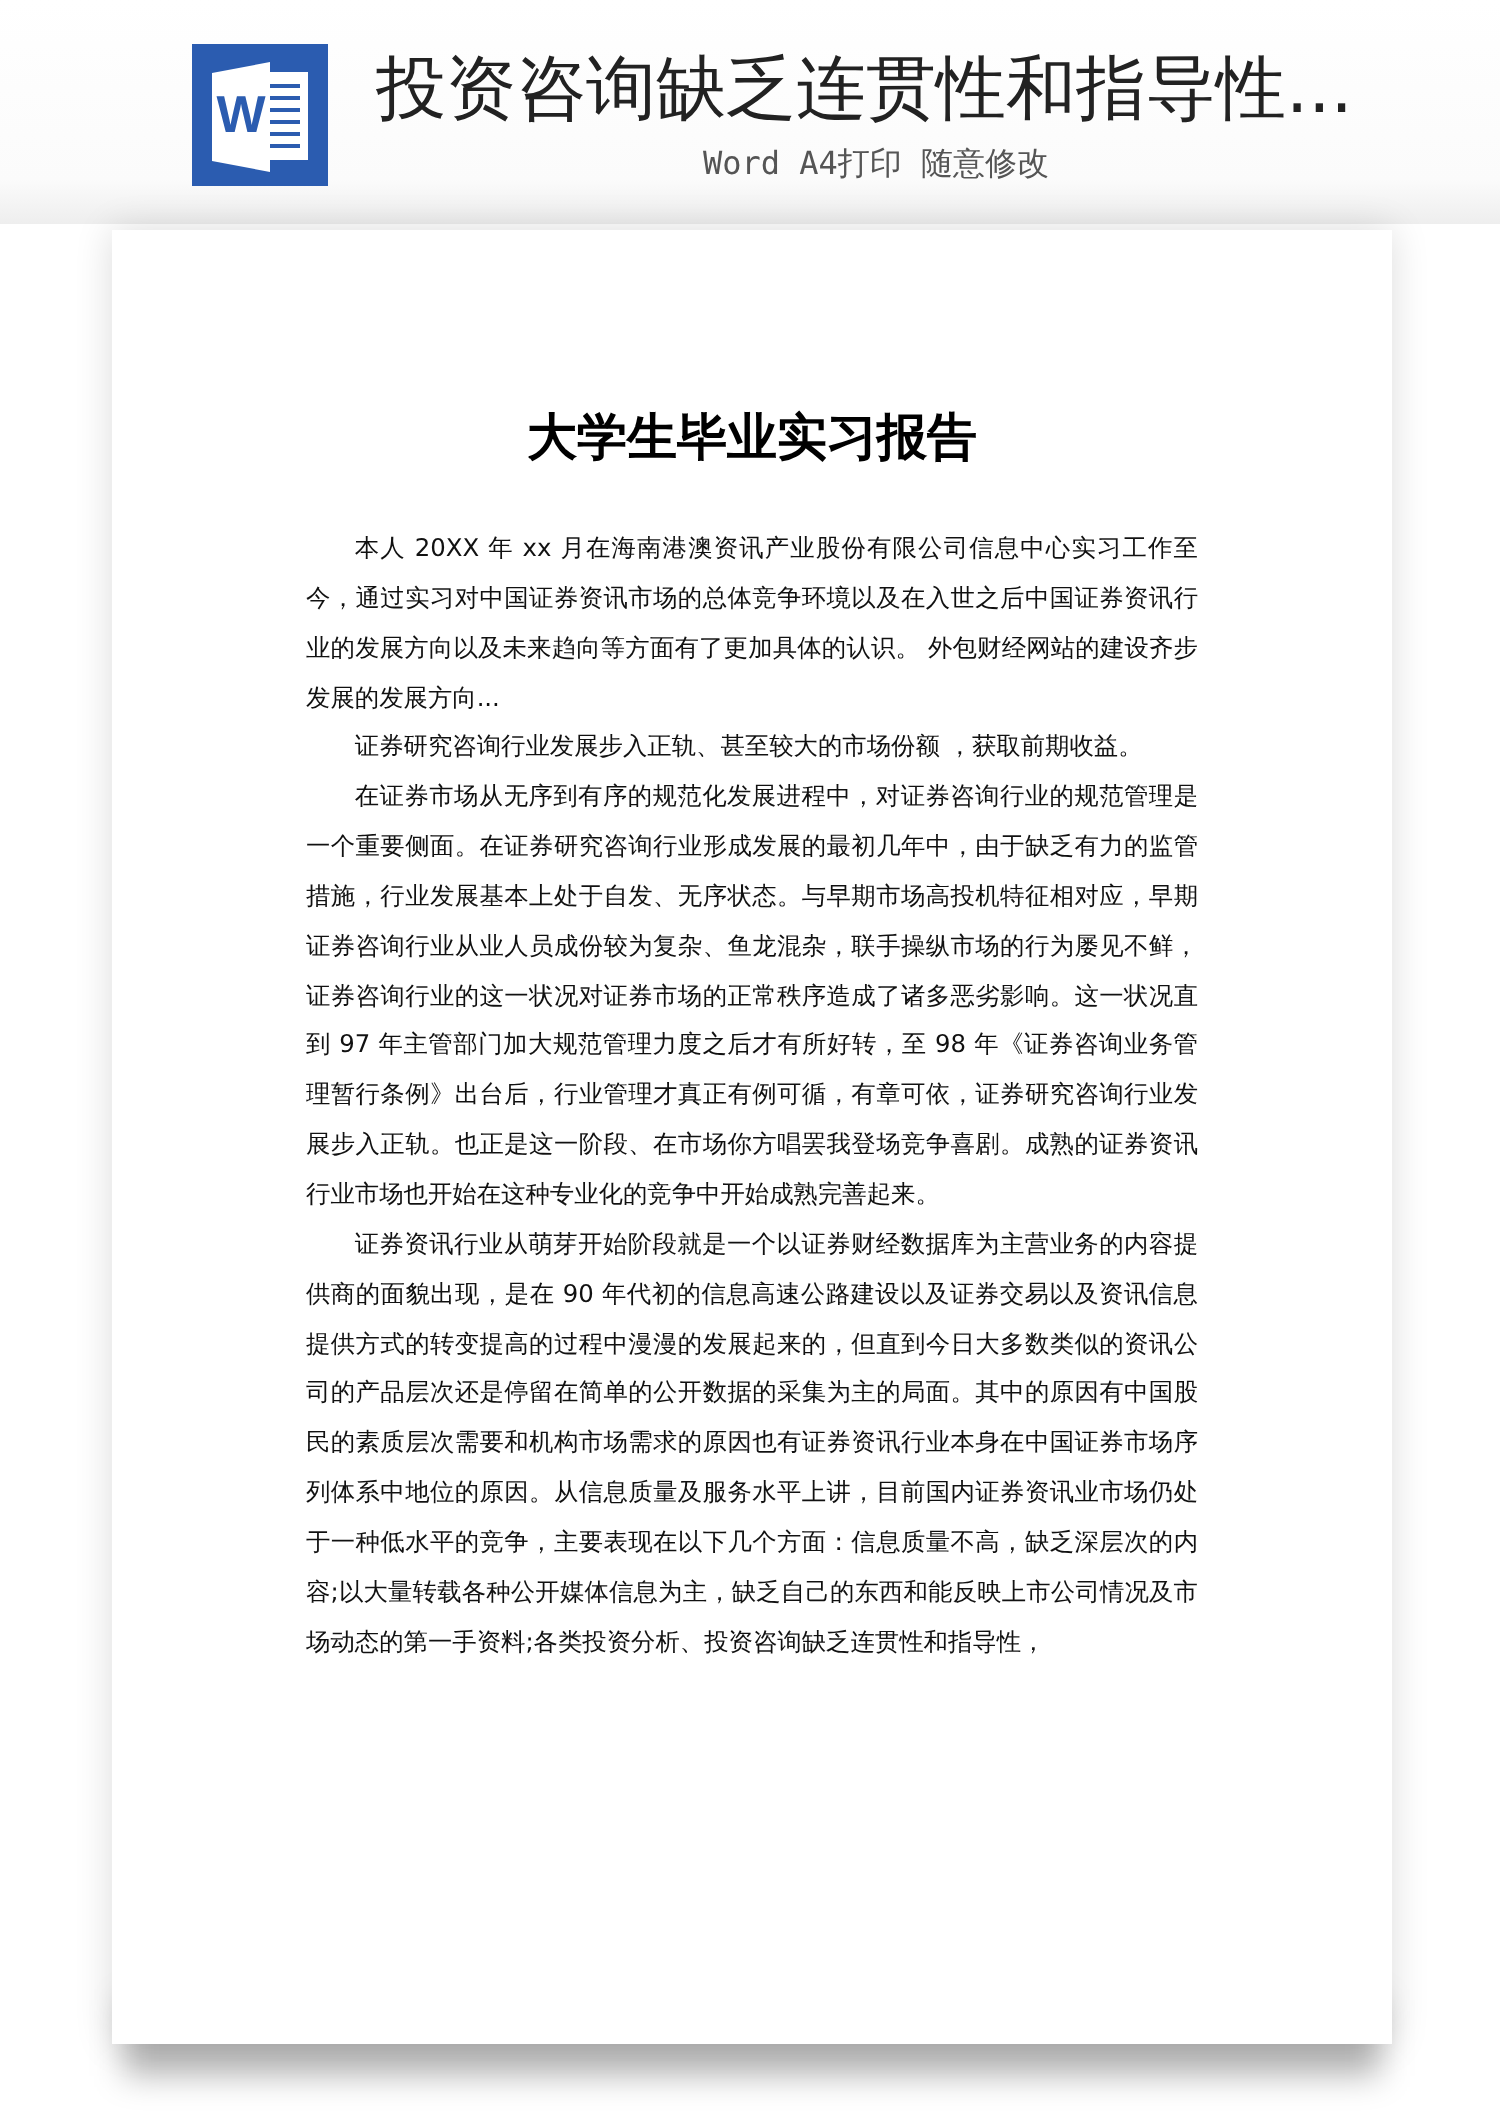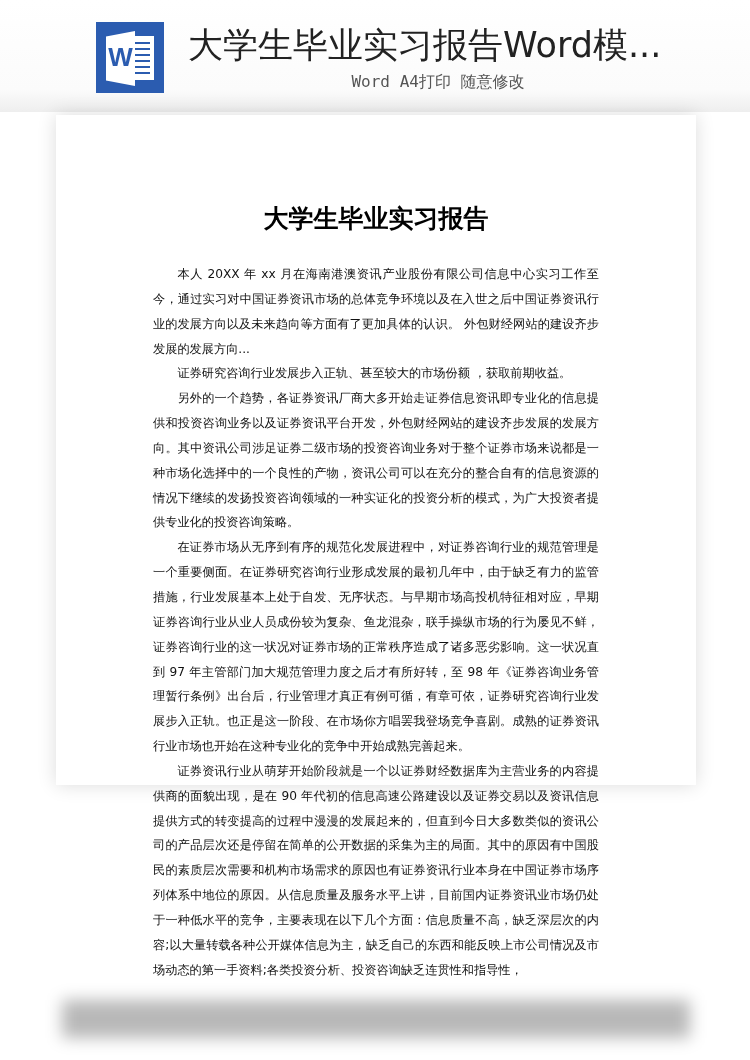--- a/index.html
+++ b/index.html
@@ -83,21 +83,21 @@
     .page-shadow {
       position: absolute;
       left: 62px; top: 1000px;
       width: 628px; height: 38px;
       background: rgba(0,0,0,0.28);
       filter: blur(8px);
     }
     .page {
       position: absolute;
       left: 56px; top: 115px;
-      width: 640px; height: 670px;
+      width: 640px; height: 907px;
       background: #ffffff;
       box-shadow: 0 0 18px rgba(0,0,0,0.14);
     }
     .doc-title {
       position: absolute;
       left: 0; top: 86px;
       width: 640px;
       text-align: center;
       font-family: "DejaVu Sans", sans-serif;
       font-weight: bold;
@@ -131,28 +131,27 @@
       <i style="top:6px"></i>
       <i style="top:12px"></i>
       <i style="top:18px"></i>
       <i style="top:24px"></i>
       <i style="top:30px"></i>
       <i style="top:36px"></i>
     </div>
     <div class="cover"></div>
     <div class="w-letter">W</div>
   </div>
-  <div class="header-title">大学生毕业实习报告Word模...</div>
+  <div class="header-title">投资咨询缺乏连贯性和指导性...</div>
   <div class="header-subtitle">Word A4打印 随意修改</div>
 </div>
 
 <div class="page-shadow"></div>
 
 <div class="page">
   <div class="doc-title">大学生毕业实习报告</div>
   <div class="doc-body">
     <p>本人 20XX 年 xx 月在海南港澳资讯产业股份有限公司信息中心实习工作至今，通过实习对中国证券资讯市场的总体竞争环境以及在入世之后中国证券资讯行业的发展方向以及未来趋向等方面有了更加具体的认识。 外包财经网站的建设齐步发展的发展方向...</p>
     <p>证券研究咨询行业发展步入正轨、甚至较大的市场份额 ，获取前期收益。</p>
-    <p>另外的一个趋势，各证券资讯厂商大多开始走证券信息资讯即专业化的信息提供和投资咨询业务以及证券资讯平台开发，外包财经网站的建设齐步发展的发展方向。其中资讯公司涉足证券二级市场的投资咨询业务对于整个证券市场来说都是一种市场化选择中的一个良性的产物，资讯公司可以在充分的整合自有的信息资源的情况下继续的发扬投资咨询领域的一种实证化的投资分析的模式，为广大投资者提供专业化的投资咨询策略。</p>
     <p>在证券市场从无序到有序的规范化发展进程中，对证券咨询行业的规范管理是一个重要侧面。在证券研究咨询行业形成发展的最初几年中，由于缺乏有力的监管措施，行业发展基本上处于自发、无序状态。与早期市场高投机特征相对应，早期证券咨询行业从业人员成份较为复杂、鱼龙混杂，联手操纵市场的行为屡见不鲜，证券咨询行业的这一状况对证券市场的正常秩序造成了诸多恶劣影响。这一状况直到 97 年主管部门加大规范管理力度之后才有所好转，至 98 年《证券咨询业务管理暂行条例》出台后，行业管理才真正有例可循，有章可依，证券研究咨询行业发展步入正轨。也正是这一阶段、在市场你方唱罢我登场竞争喜剧。成熟的证券资讯行业市场也开始在这种专业化的竞争中开始成熟完善起来。</p>
     <p>证券资讯行业从萌芽开始阶段就是一个以证券财经数据库为主营业务的内容提供商的面貌出现，是在 90 年代初的信息高速公路建设以及证券交易以及资讯信息提供方式的转变提高的过程中漫漫的发展起来的，但直到今日大多数类似的资讯公司的产品层次还是停留在简单的公开数据的采集为主的局面。其中的原因有中国股民的素质层次需要和机构市场需求的原因也有证券资讯行业本身在中国证券市场序列体系中地位的原因。从信息质量及服务水平上讲，目前国内证券资讯业市场仍处于一种低水平的竞争，主要表现在以下几个方面：信息质量不高，缺乏深层次的内容;以大量转载各种公开媒体信息为主，缺乏自己的东西和能反映上市公司情况及市场动态的第一手资料;各类投资分析、投资咨询缺乏连贯性和指导性，</p>
   </div>
 </div>
 
 </body></html>

